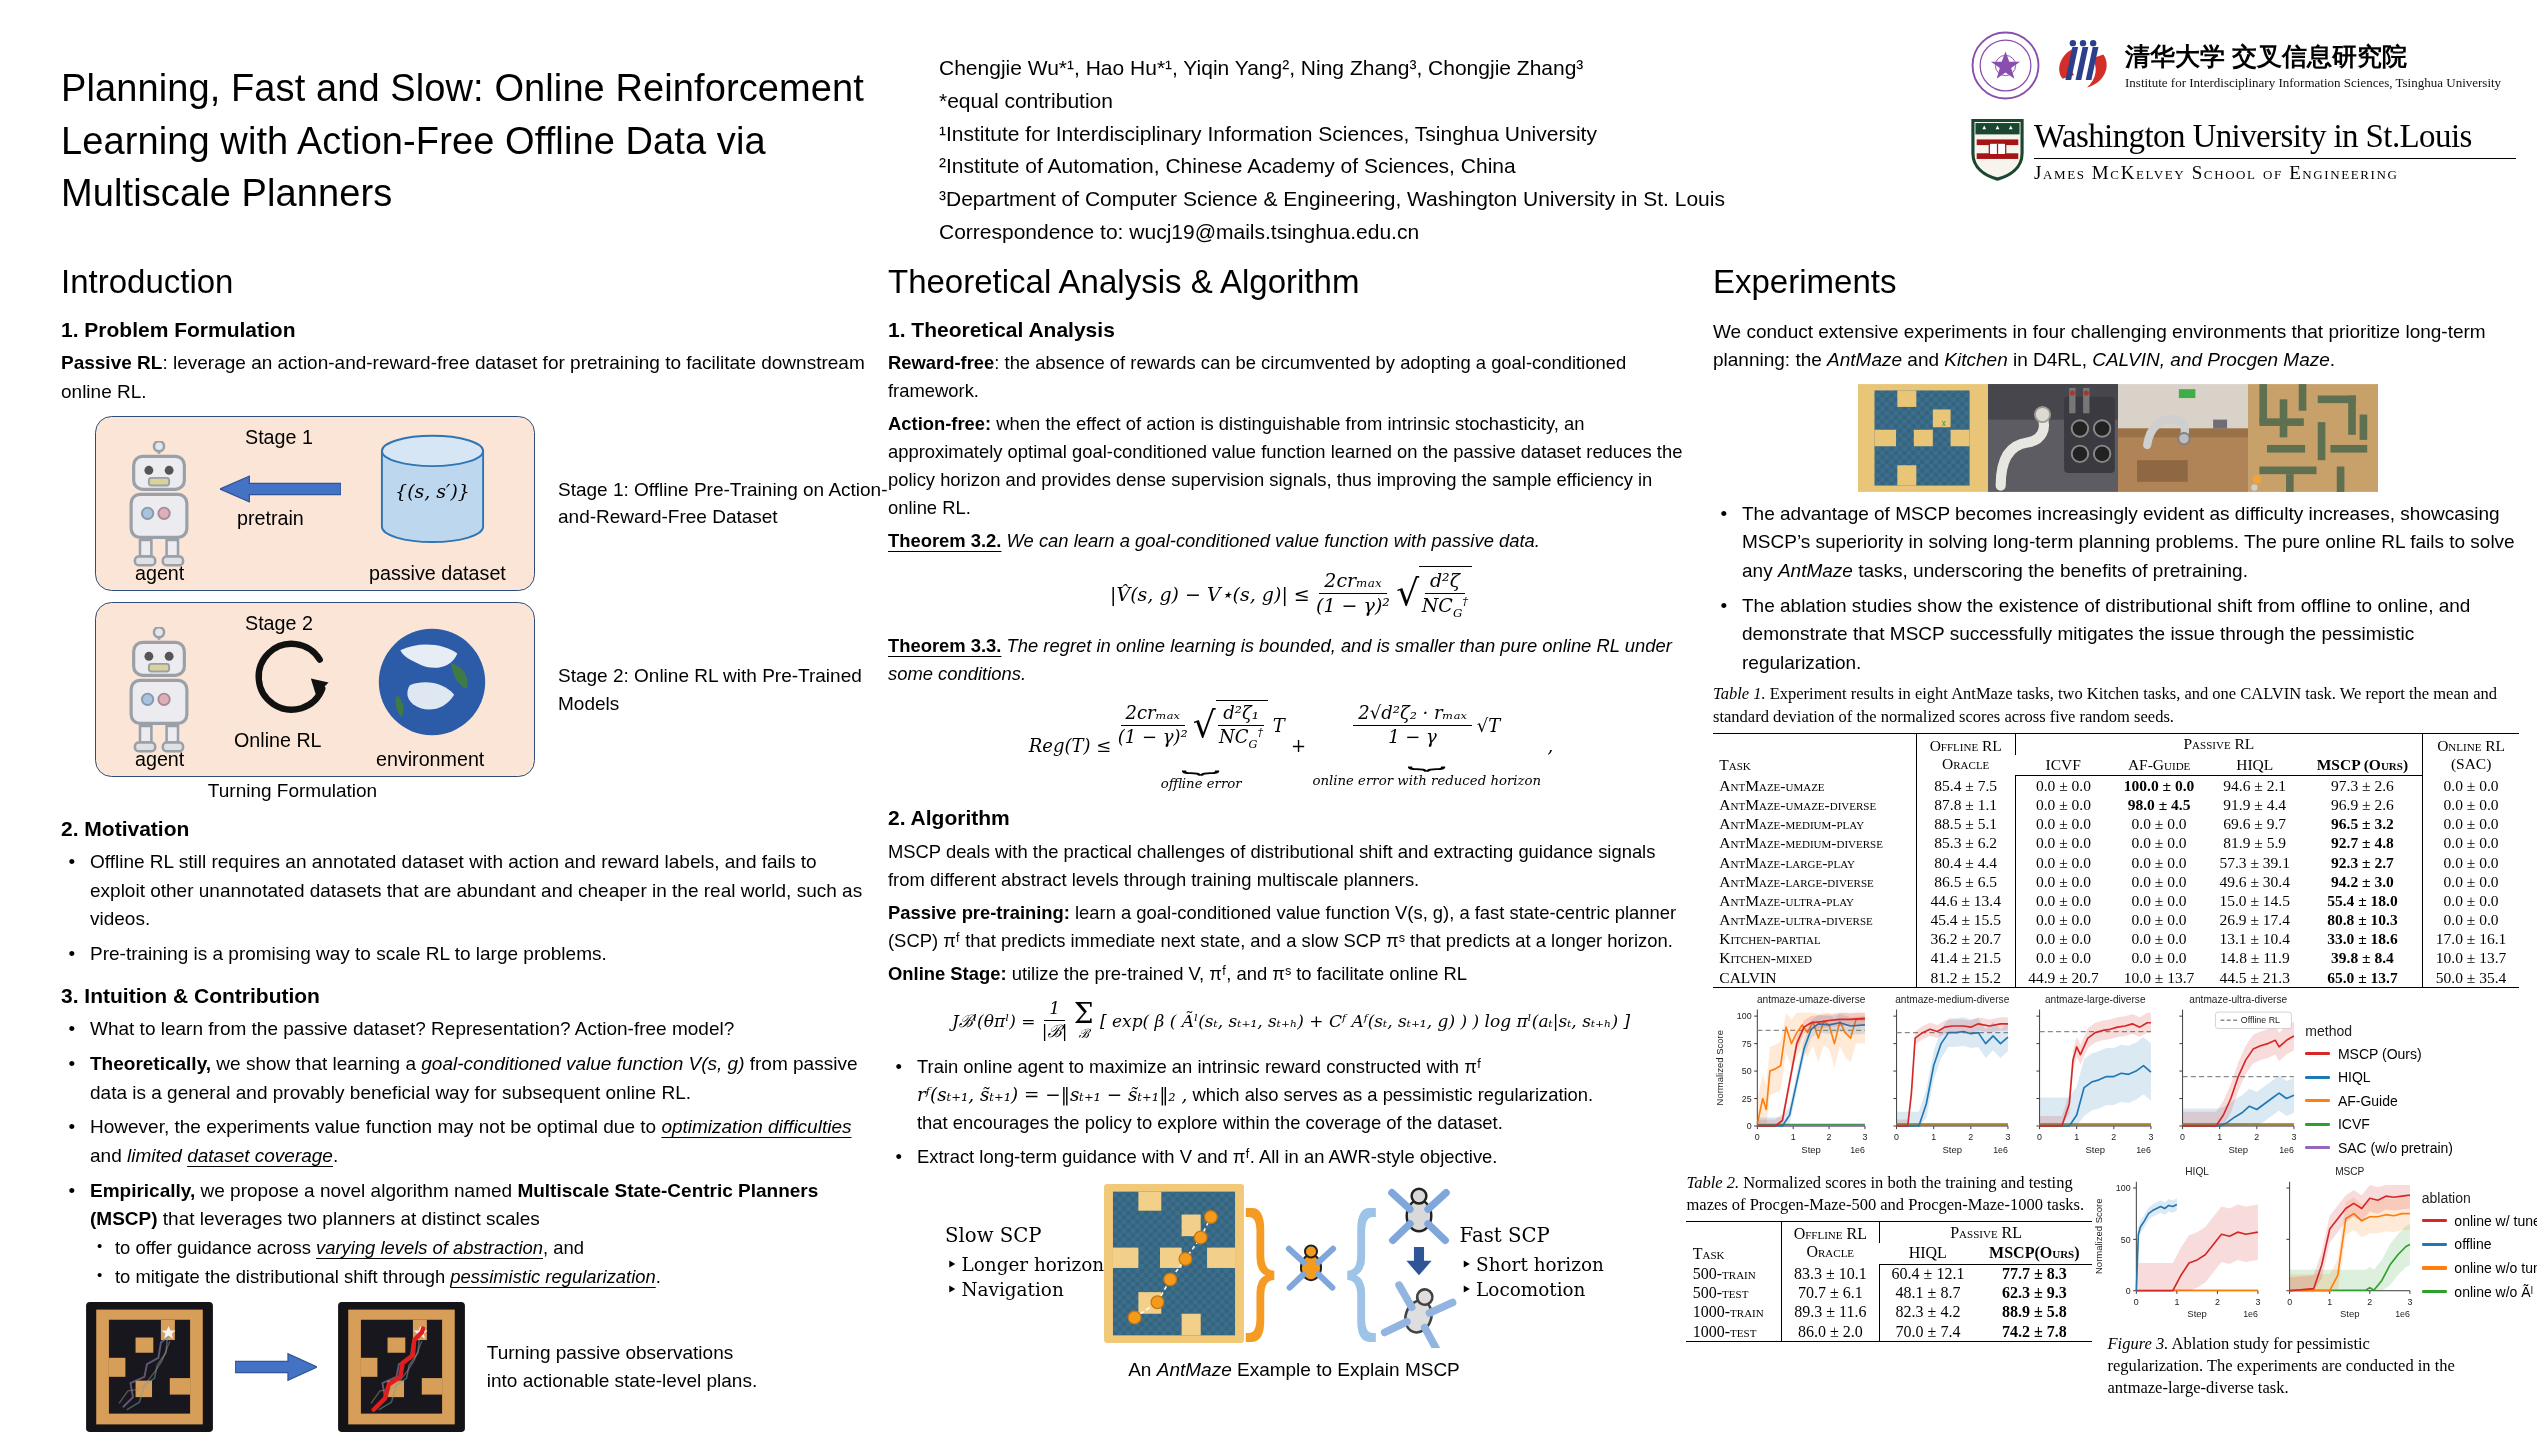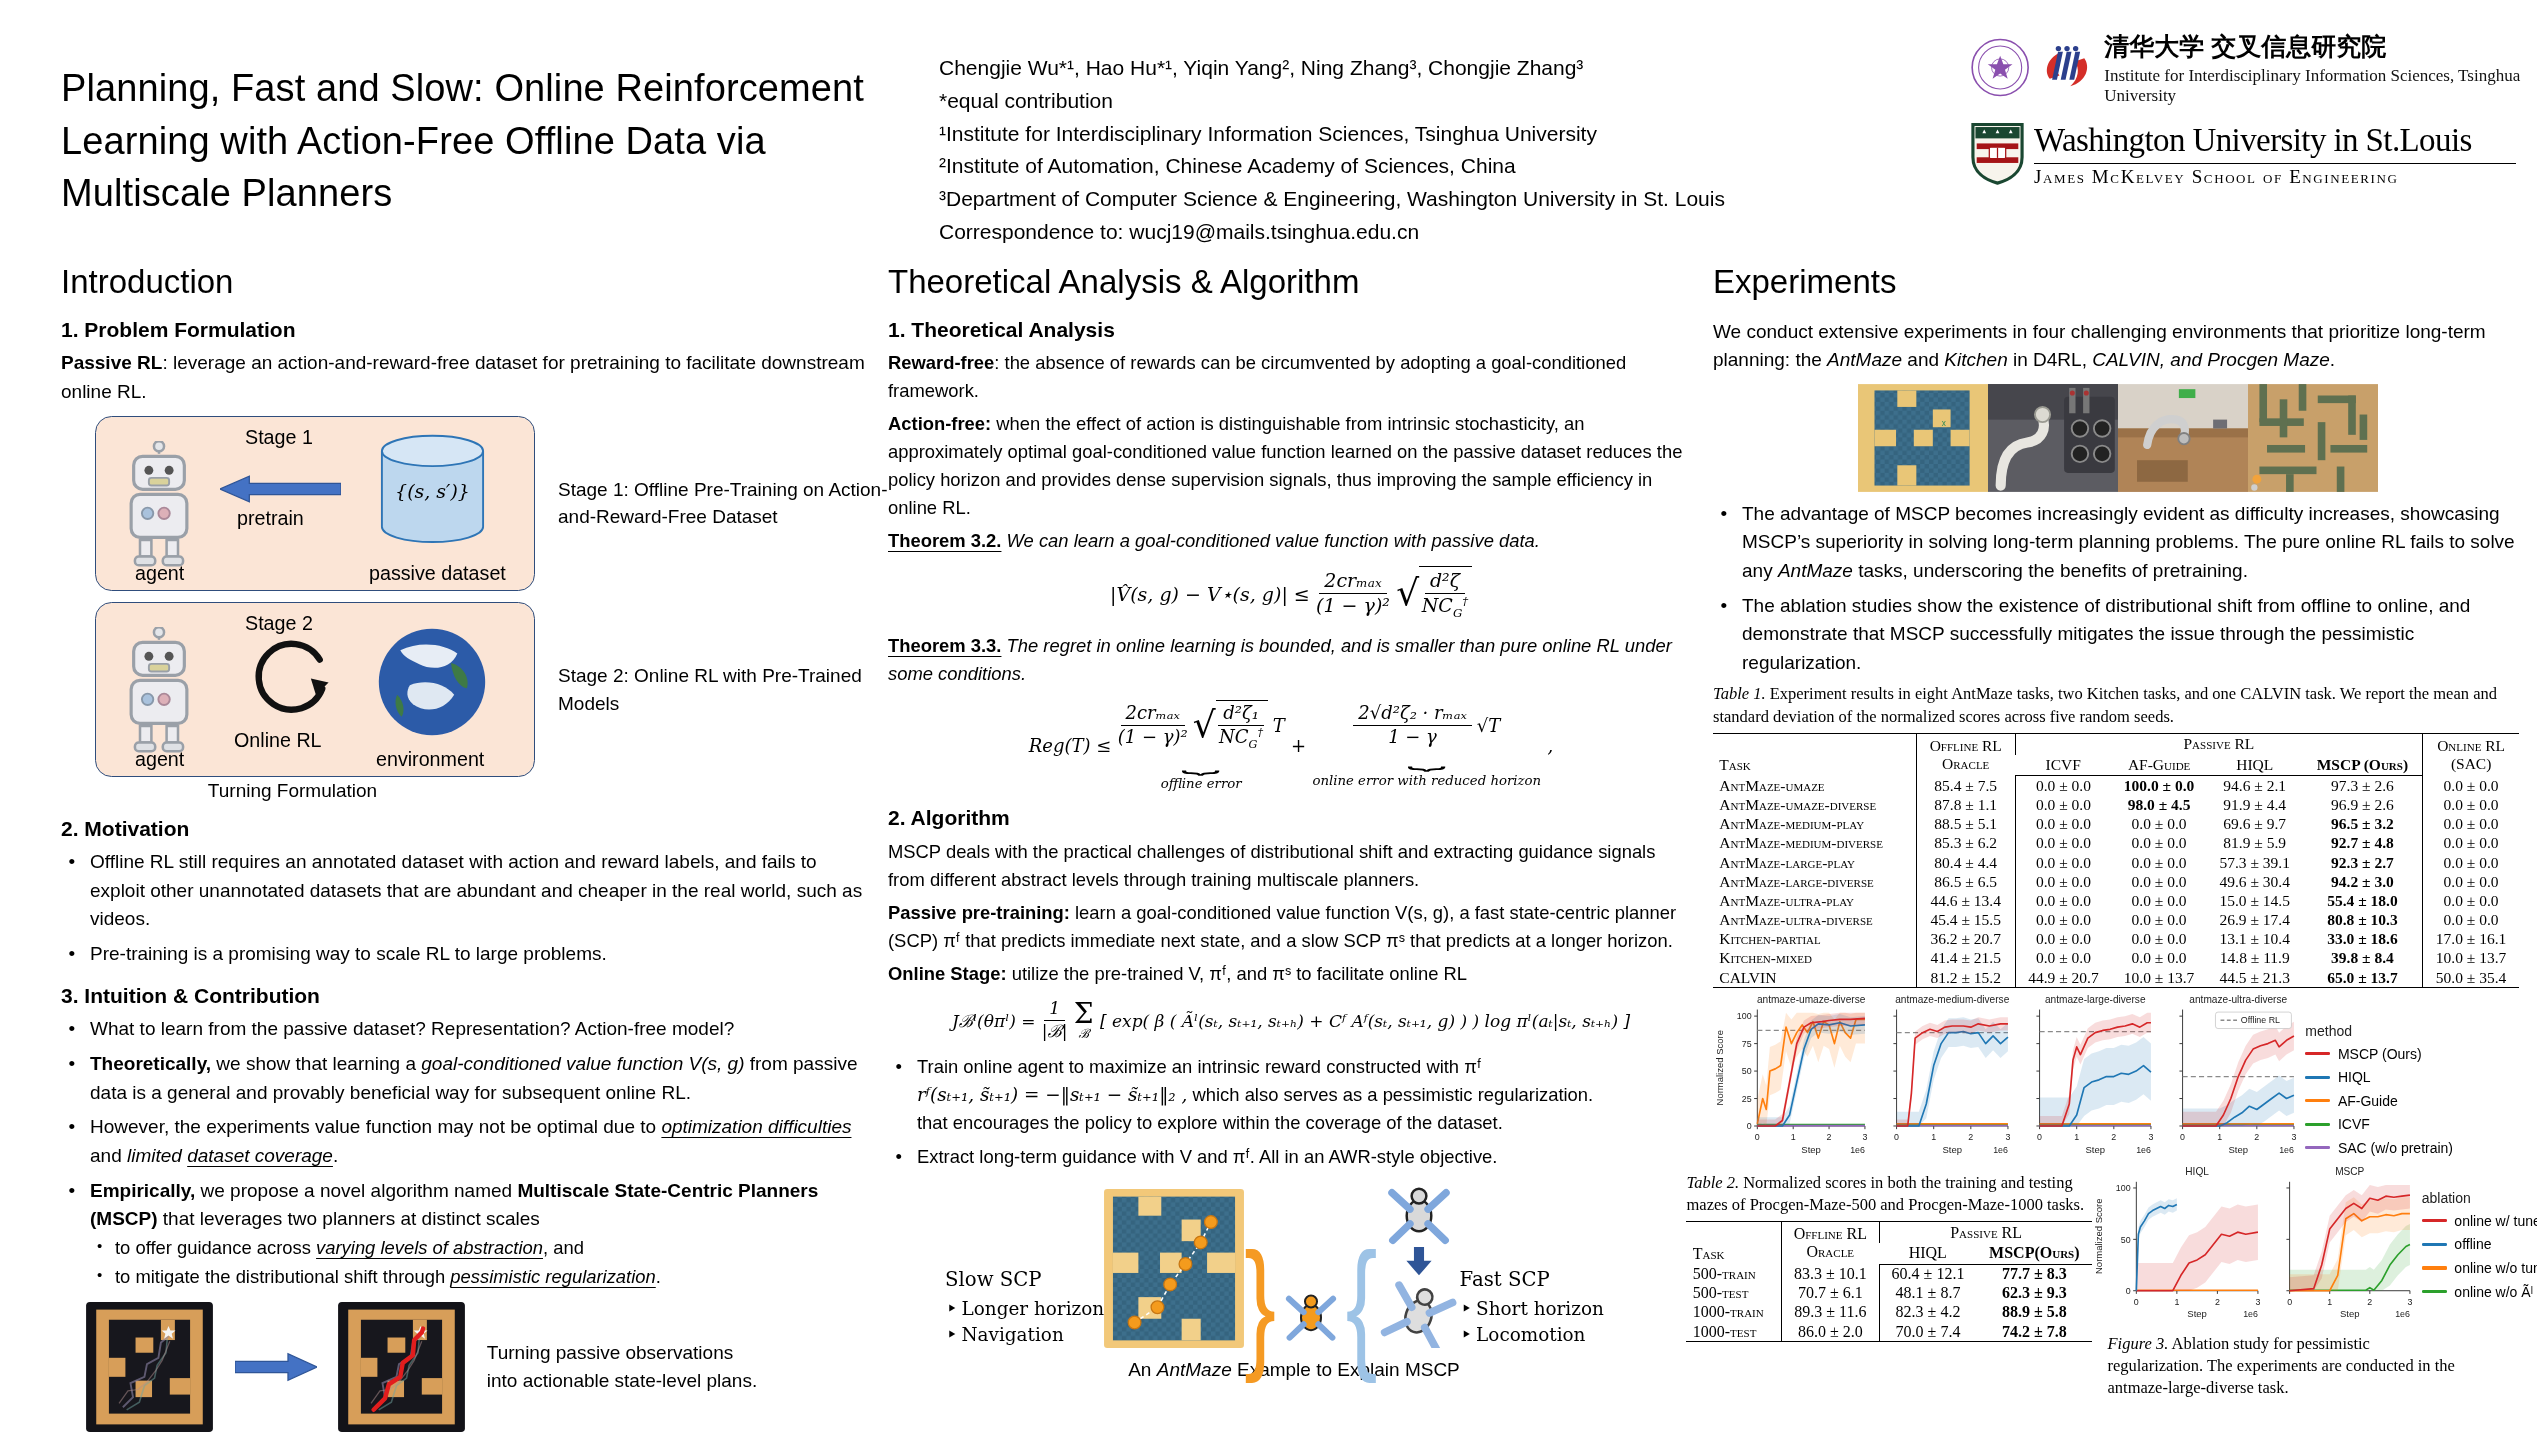--- a/index.html
+++ b/index.html
@@ -7,21 +7,21 @@
   body{width:2538px;height:1450px;position:relative;background:#ffffff;color:#000;
        font-family:"Liberation Sans",sans-serif;overflow:hidden;}
   .abs{position:absolute;}
 
   
   #title{left:61px;top:37px;width:844px;font-size:38px;line-height:1.38;font-weight:500;letter-spacing:0.1px;}
   #authors{left:939px;top:52px;width:1015px;font-size:21px;line-height:1.56;}
   #logos{left:1970px;top:30px;width:552px;}
   .logo-row1{display:flex;align-items:center;gap:9px;}
   .cn-line{font-size:25px;font-weight:700;white-space:nowrap;}
-  .cn-sub{font-family:"Liberation Serif",serif;font-size:17px;margin-top:2.5px;color:#111;}
+  .cn-sub{font-family:"Liberation Serif",serif;font-size:13px;margin-top:2.5px;color:#111;}
   .wu-row{display:flex;align-items:flex-start;gap:9px;margin-top:16.5px;}
   .wu-name{font-family:"Liberation Serif",serif;font-size:33px;white-space:nowrap;letter-spacing:-0.6px;}
   .wu-rule{border-top:1.9px solid #000;margin:3.8px 0 2.5px 0;width:482px;}
   .wu-school{font-family:"Liberation Serif",serif;font-variant:small-caps;font-size:19px;letter-spacing:1.6px;}
 
   
   .col{position:absolute;top:263px;}
   #col-left{left:61px;width:812px;}
   #col-mid{left:888px;width:806px;}
   #col-right{left:1713px;width:809px;}
@@ -77,21 +77,21 @@
   .hstack{display:flex;flex-direction:column;align-items:center;line-height:1.15;}
 
   
   #charts-row{display:flex;align-items:flex-start;margin-top:5px;}
   .chart-legend{font-size:14px;margin-left:6.3px;padding-top:30px;}
   .lg-title{margin-bottom:6.3px;color:#222;}
   .lg-item{display:flex;align-items:center;gap:7.6px;margin-bottom:7.6px;white-space:nowrap;}
   .lg-line{display:inline-block;width:25px;height:3.2px;border-radius:1.3px;}
 
   
-  .mscp-fig{display:flex;align-items:flex-end;margin:9px 0 0 57px;}
+  .mscp-fig{display:flex;align-items:center;margin:9px 0 0 57px;}
   .fig-title{font-family:"DejaVu Serif",serif;font-size:19.7px;margin-bottom:5px;}
   ul.tri{list-style:none;font-family:"DejaVu Serif",serif;font-size:18.4px;margin:0;padding-left:16.5px;line-height:1.4;}
   ul.tri>li{position:relative;}
   ul.tri>li::before{content:"‣";position:absolute;left:-15px;}
   .brace{font-size:95px;font-weight:400;line-height:.9;transform:scale(1,1.5);display:inline-block;}
   .brace.orange{color:#f59a23;}
   .brace.blue{color:#9dc3e6;}
   .fastcol{display:flex;flex-direction:column;align-items:center;gap:1.3px;}
   .mscp-cap{font-size:19px;text-align:center;width:482px;margin:11.4px 0 0 165px;}
 

